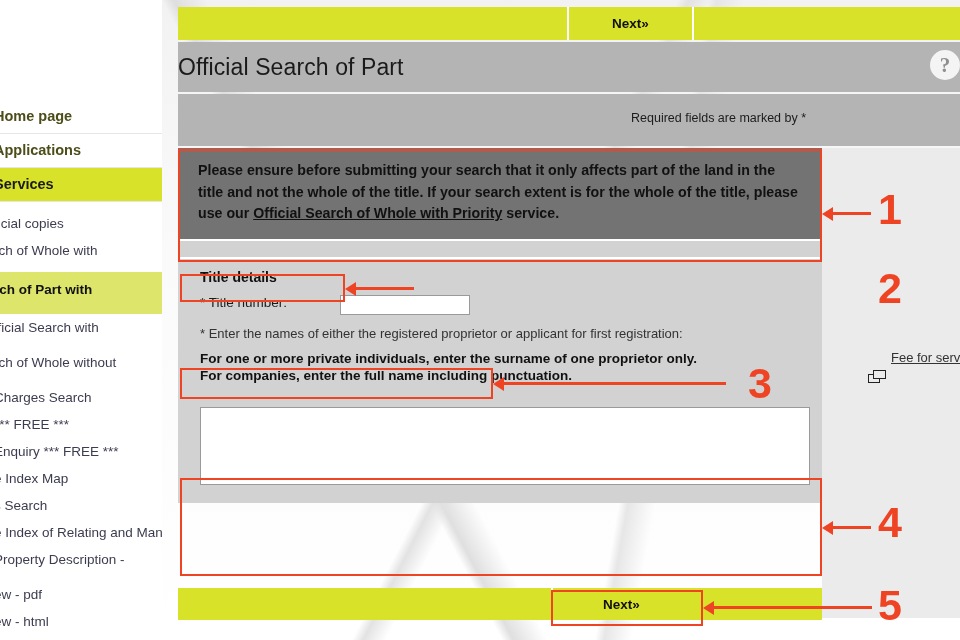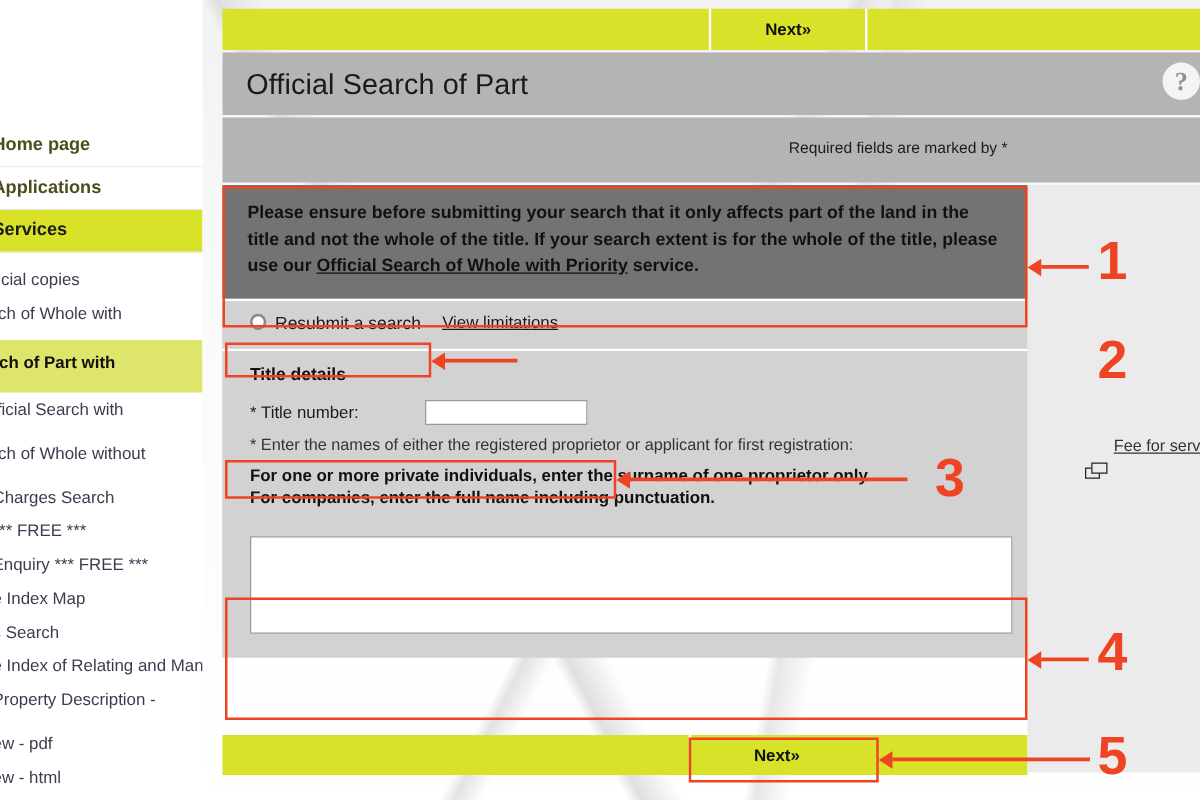--- a/index.html
+++ b/index.html
@@ -66,21 +66,21 @@
     font-size:13.5px;font-weight:bold;color:#111;cursor:pointer;
   }
   .topbar .seg-c{flex:1;border-right:none;}
 
   
   .titlebar{
     position:absolute;left:0;top:42px;width:782px;height:50px;
     background:#b4b4b4;display:flex;align-items:center;
   }
   .titlebar h1{
-    margin:0;padding-left:19px;font-size:23px;font-weight:normal;
+    margin:0;font-size:23px;font-weight:normal;
     color:#1a1a1a;letter-spacing:.1px;
   }
   .help-icon{
     position:absolute;right:-4px;top:8px;width:34px;height:34px;
   }
   .help-icon .circ{
     width:30px;height:30px;border-radius:50%;background:#f4f4f4;
     display:flex;align-items:center;justify-content:center;
     font-size:21px;font-weight:bold;color:#8f8f8f;
     font-family:"Liberation Serif",serif;
@@ -118,21 +118,21 @@
   .rdo.on:after{
     content:"";position:absolute;left:2px;top:2px;width:5px;height:5px;
     border-radius:50%;background:#5a5a5a;
   }
   .radio-row a{margin-left:17px;color:#1b1b1b;text-decoration:underline;font-size:13.5px;}
 
   .sep{height:2px;background:#ffffff;}
 
   .titledetails{background:#d2d2d2;padding:6px 0 10px 22px;}
   .td-head{font-size:14px;font-weight:bold;color:#111;margin:4px 0 10px 0;}
-  .td-row{display:flex;align-items:center;height:26px;}
+  .td-row{display:flex;align-items:flex-start;height:26px;}
   .td-lbl{font-size:13.5px;color:#1b1b1b;width:140px;}
   .td-input{
     width:130px;height:20px;border:1px solid #9a9a9a;background:#ffffff;
     box-sizing:border-box;outline:none;font-size:13px;padding:0 3px;
     font-family:"Liberation Sans",sans-serif;
   }
   .td-note{font-size:13px;color:#333;margin:5px 0 9px 0;}
   .td-bold{font-size:13.5px;font-weight:bold;color:#111;line-height:17.5px;}
 
   .taWrap{background:#d2d2d2;padding:12px 0 14px 22px;}
@@ -282,25 +282,20 @@
 
     <div class="formbody">
 
       <div class="notice">
         <span>Please ensure before submitting your search that it only affects part of the land in the title and not the whole of the title. If your search extent is for the </span><span>whole of the title, please use our </span><a href="#">Official Search of Whole with Priority</a><span> service.</span>
       </div>
 
       <div class="sep"></div>
 
       <div class="radioblk">
-        <div class="radio-row">
-          <span class="rdo"></span>
-          <span>Resubmit a search</span>
-          <a href="#">View limitations</a>
-        </div>
       </div>
 
       <div class="sep"></div>
 
       <div class="titledetails">
         <div class="td-head">Title details</div>
         <div class="td-row">
           <span class="td-lbl">* Title number:</span>
           <input class="td-input" type="text" value="" style="">
         </div>

